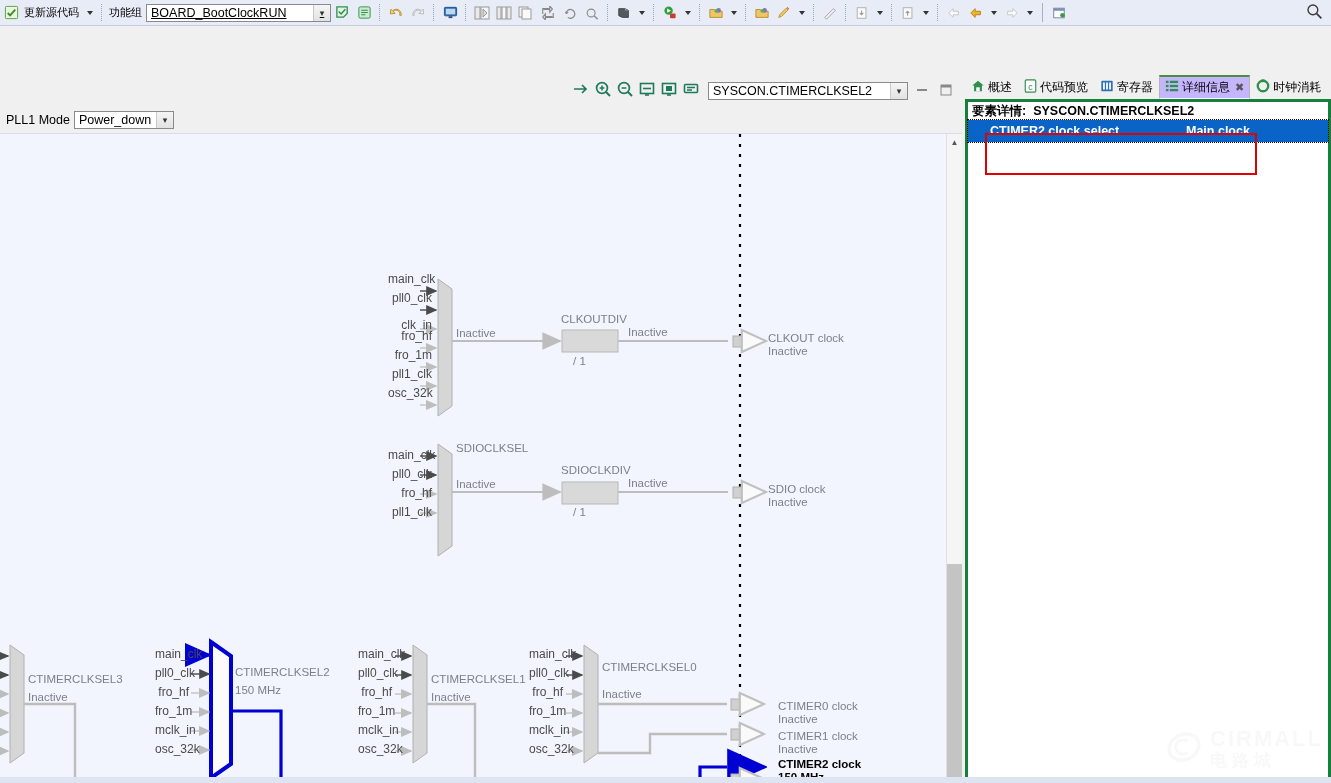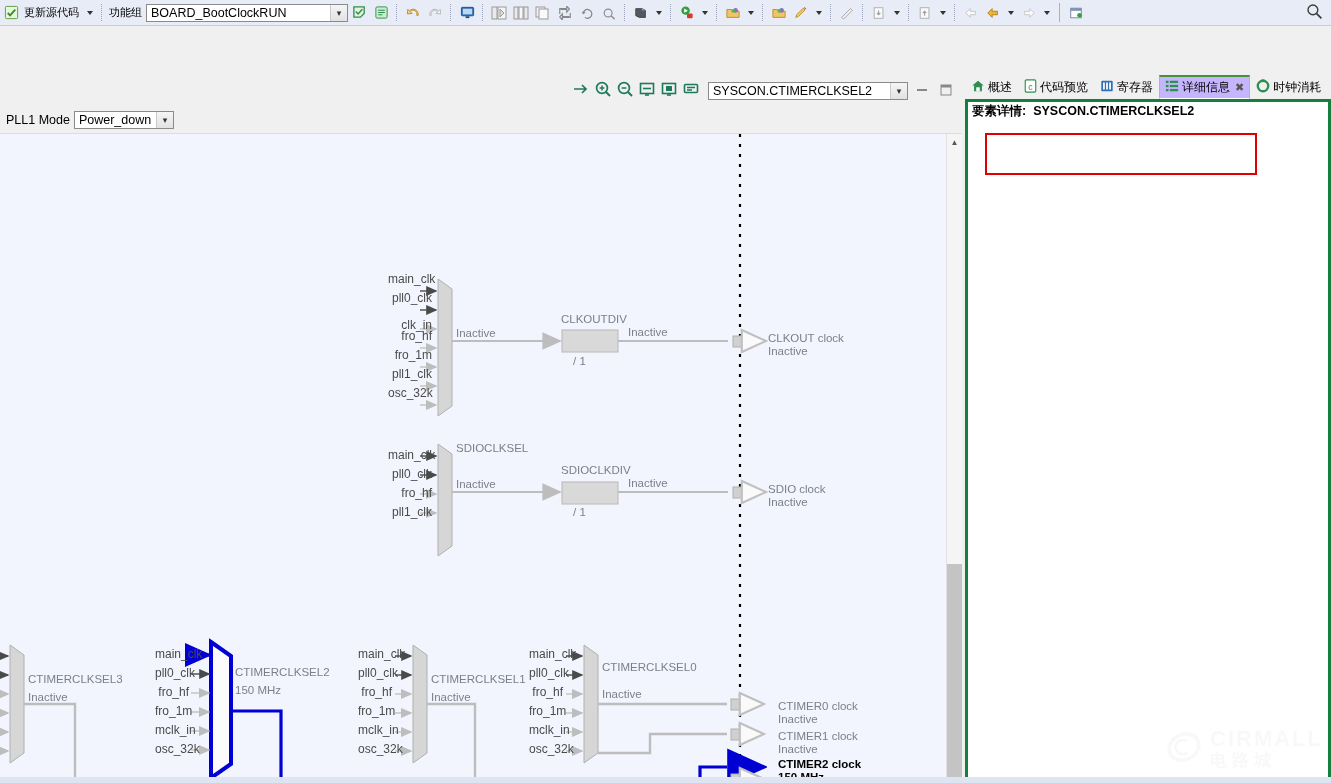--- a/index.html
+++ b/index.html
@@ -101,21 +101,21 @@
       <svg width="15" height="15" viewBox="0 0 16 16">
         <rect x="1.5" y="1.5" width="13" height="13" rx="1" fill="#e8f5e0" stroke="#5a9e3c"></rect>
         <path d="M4 8.5l2.5 2.5L12 5" stroke="#3c8c28" stroke-width="2" fill="none"></path>
       </svg>
     </div>
     <span class="tb-text">更新源代码</span>
     <div class="caret"></div>
     <div class="tb-sep"></div>
     <span class="tb-text">功能组</span>
 
-    <div class="combo" style="width:202px;">
+    <div class="combo" style="width:185px;text-decoration:underline;">
       <span class="val">BOARD_BootClockRUN</span>
       <span class="arrow">▾</span>
     </div>
 
     <div class="tb-btn">
       <svg width="15" height="15" viewBox="0 0 16 16">
         <path d="M2 2h11v7l-4 4H2z" fill="#e4f3e0" stroke="#2f8f4f" stroke-width="1.4"></path>
         <path d="M4 7l2.5 2.5L11 4.5" stroke="#2f8f4f" stroke-width="1.6" fill="none"></path>
       </svg>
     </div>
@@ -644,20 +644,25 @@
       </div>
     </div>
 
     <div class="panel-body">
       <div class="panel-head">
         <span>要素详情:</span>
         <span style="margin-left:7px;">SYSCON.CTIMERCLKSEL2</span>
       </div>
 
 
+      <div class="rowsel">
+        <div style="width:170px;padding-left:22px;box-sizing:border-box;">CTIMER2 clock select</div>
+        <div style="width:48px;"></div>
+        <div style="flex:1;">Main clock.</div>
+      </div>
     </div>
 
     <div class="redbox" style="left:20px;top:57px;width:268px;height:38px;"></div>
 
     <div class="wm">
       <span>
         <svg width="36" height="36" viewBox="0 0 40 40">
           <ellipse cx="20" cy="20" rx="17" ry="14" transform="rotate(-25 20 20)" fill="none" stroke="#f3f3f5" stroke-width="4"></ellipse>
           <path d="M24 14 A8 8 0 1 0 24 26" fill="none" stroke="#f3f3f5" stroke-width="3"></path>
         </svg>

